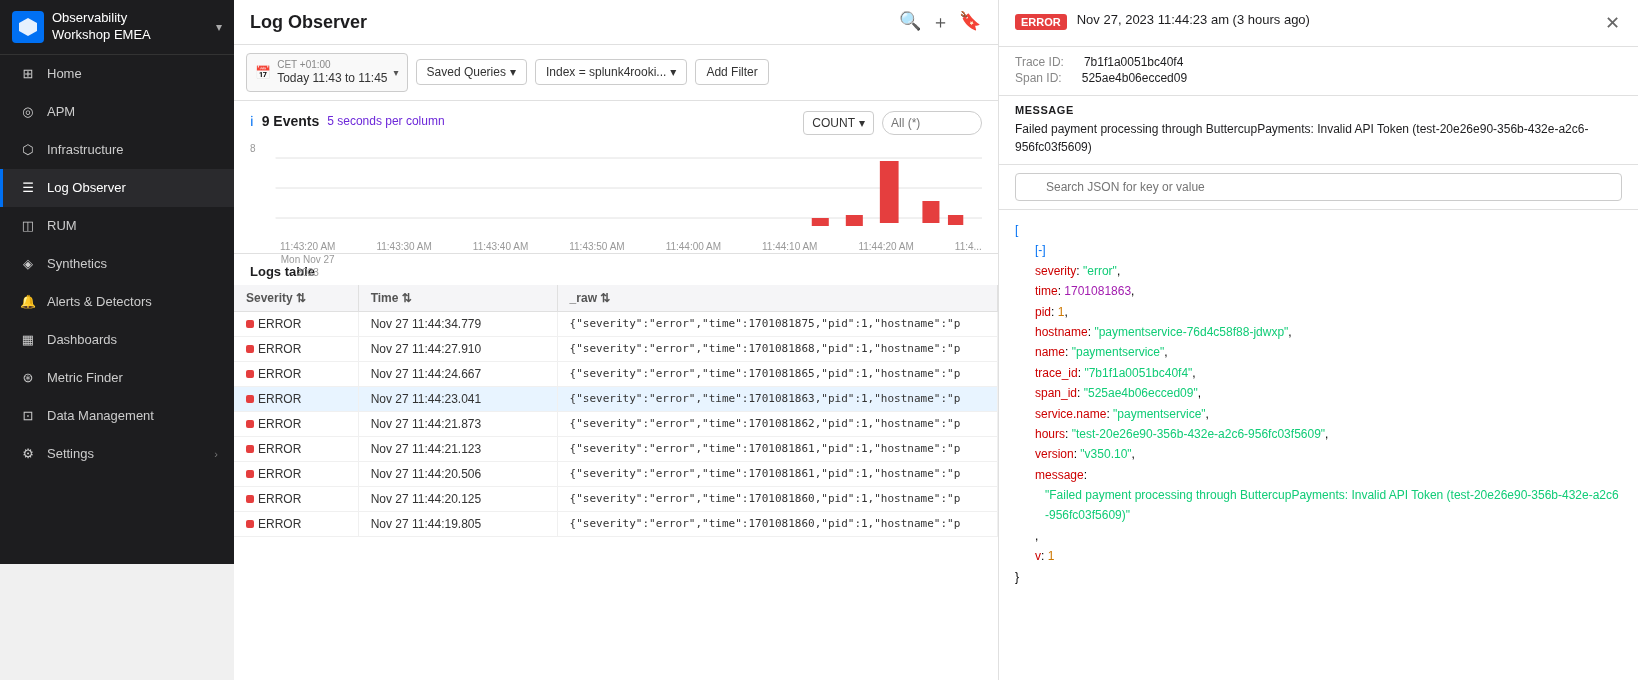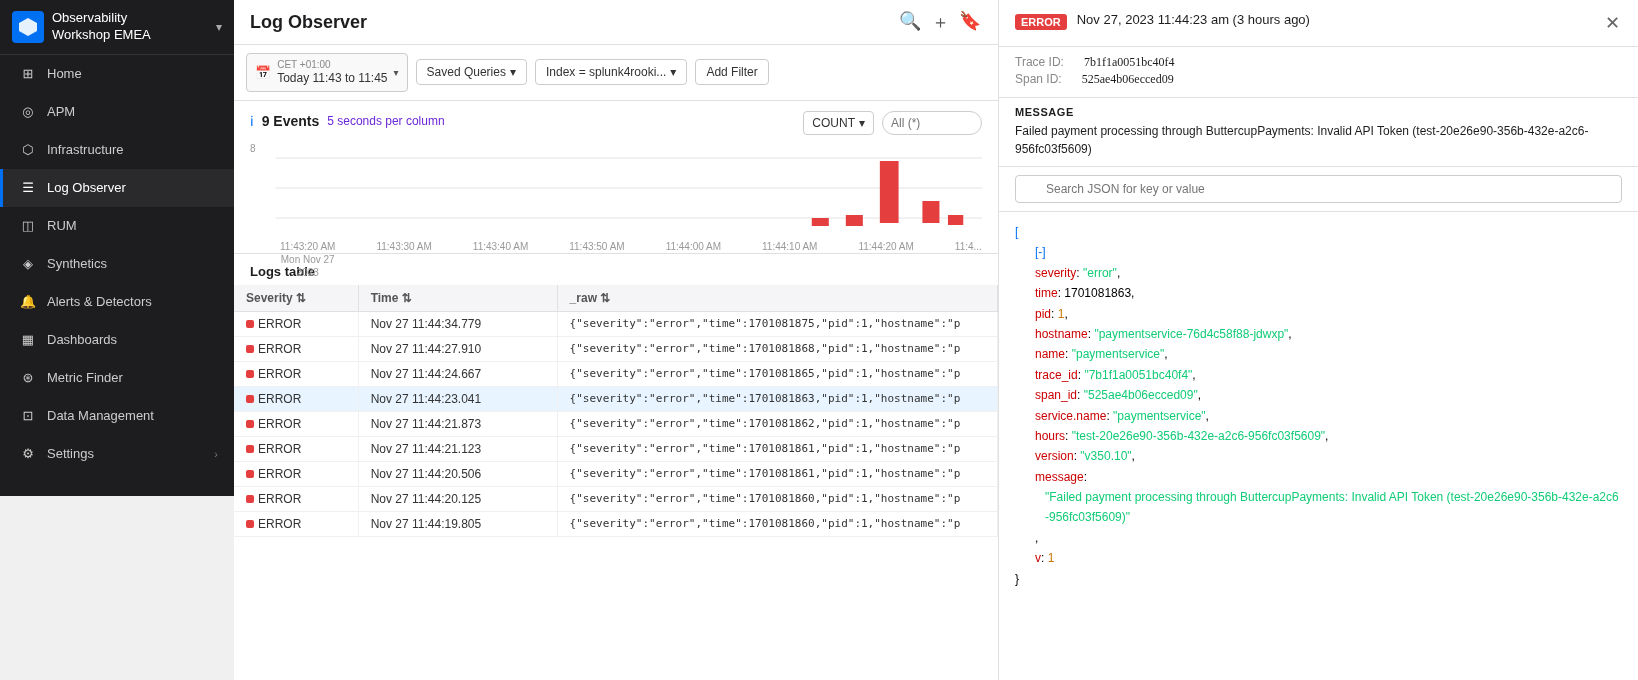--- a/index.html
+++ b/index.html
@@ -6,21 +6,21 @@
     body { display: flex; height: 680px; overflow: hidden; background: #f0f0f0; font-size: 13px; }
 
     
     #sidebar {
       width: 234px;
       min-width: 234px;
       background: #1d1d1f;
       color: #ccc;
       display: flex;
       flex-direction: column;
-      height: 496px;
+      height: 564px;
       overflow-y: auto;
     }
     .sidebar-header {
       display: flex;
       align-items: center;
       padding: 10px 12px;
       border-bottom: 1px solid #333;
       gap: 8px;
     }
     .splunk-logo {
@@ -179,21 +179,21 @@
       padding: 2px 6px;
       border-radius: 3px;
       flex-shrink: 0;
       margin-top: 2px;
     }
     .detail-timestamp { font-size: 13px; color: #1d1d1f; flex: 1; }
     .close-btn { cursor: pointer; color: #666; font-size: 18px; padding: 0 2px; }
     .detail-meta { padding: 8px 16px; border-bottom: 1px solid #e0e0e0; font-size: 12px; color: #555; }
     .detail-meta-row { display: flex; gap: 20px; margin-bottom: 2px; }
     .meta-label { color: #888; }
-    .meta-value { color: #1d1d1f; font-family: Liberation Serif, serif; }
+    .meta-value { color: #1d1d1f; font-family: Liberation Sans, sans-serif; }
     .message-section { padding: 8px 16px; border-bottom: 1px solid #e0e0e0; }
     .message-label { font-size: 11px; font-weight: 700; color: #1d1d1f; text-transform: uppercase; letter-spacing: 0.05em; margin-bottom: 4px; }
     .message-text { font-size: 12px; color: #1d1d1f; line-height: 1.5; }
     .json-search {
       padding: 8px 16px;
       border-bottom: 1px solid #e0e0e0;
     }
     .json-search-input {
       width: 100%;
       border: 1px solid #ccc;
@@ -220,21 +220,21 @@
       padding: 10px 16px;
       font-size: 12px;
       font-family: monospace;
       line-height: 1.7;
       background: #fff;
     }
     .json-bracket { color: #0070f3; }
     .json-key { color: #c00; }
     .json-string-val { color: #1c7; }
     .json-num-val { color: #c70; }
-    .json-blue-val { color: #000000; }
+    .json-blue-val { color: #a21caf; }
     .json-indent { padding-left: 20px; }
     .json-line { display: block; }
   </style>
 </head>
 <body>
 
 <nav id="sidebar">
   <div class="sidebar-header">
     <div class="splunk-logo">
       <svg width="22" height="22" viewBox="0 0 22 22">

